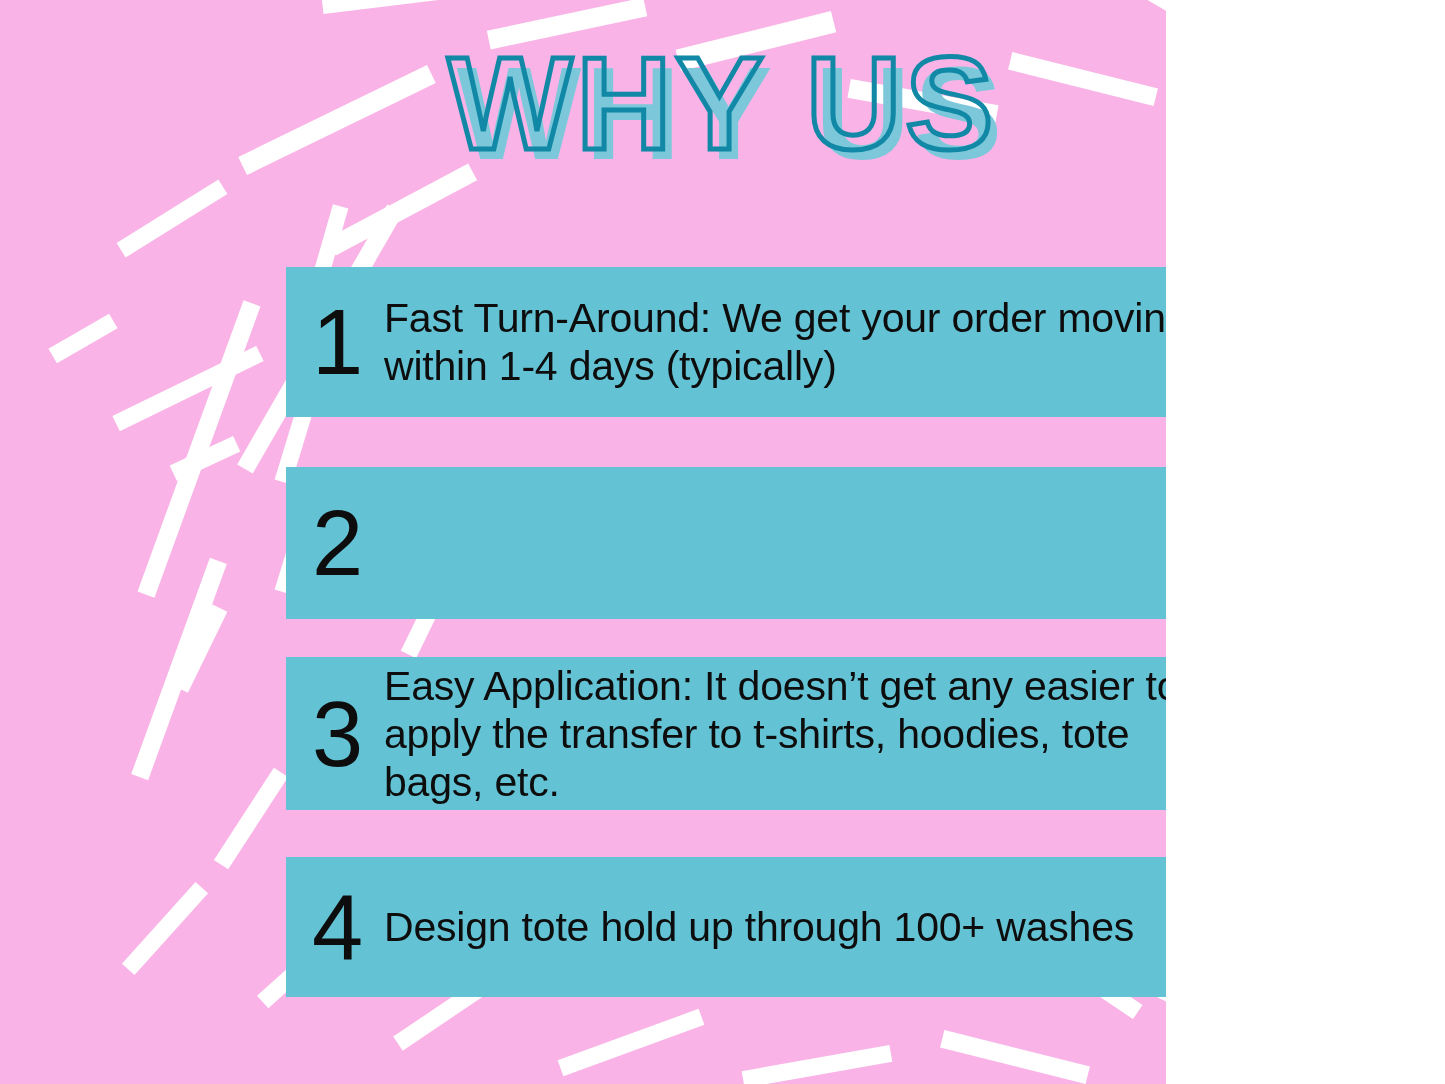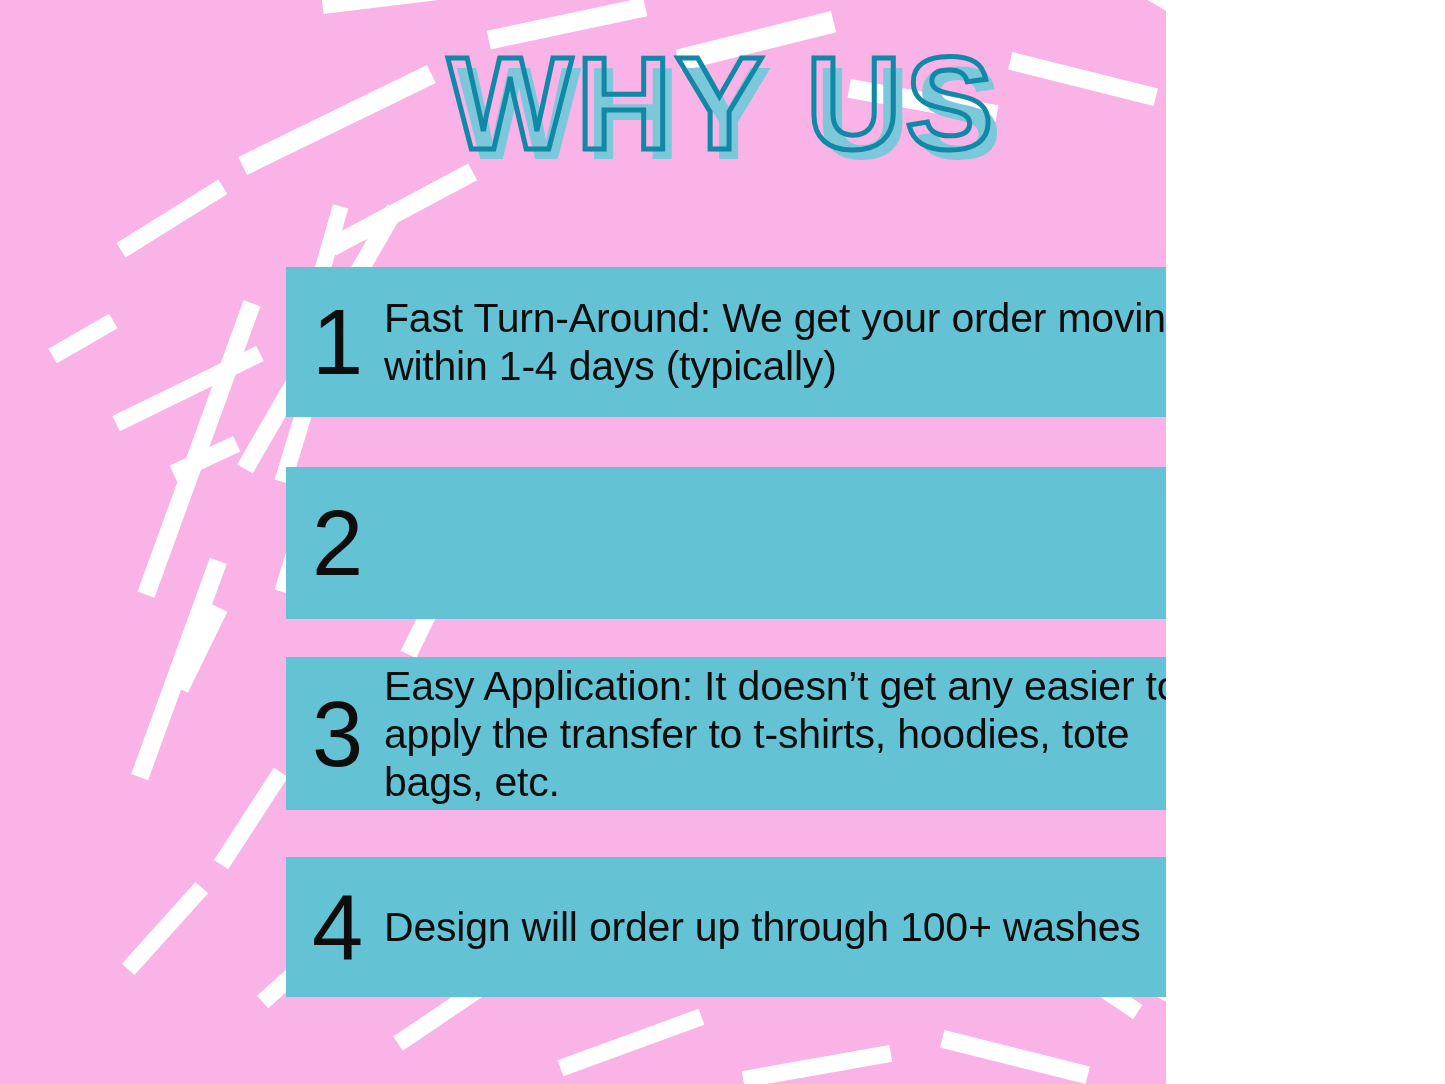--- a/index.html
+++ b/index.html
@@ -165,16 +165,16 @@
     <div class="bar-num" style="color: rgb(13, 13, 13);">2</div>
   </div>
 
   <div class="bar" id="bar-3" style="background: rgb(99, 195, 213);">
     <div class="bar-num" style="color: rgb(13, 13, 13);">3</div>
     <div class="bar-text" style="color: rgb(13, 13, 13);">Easy Application: It doesn’t get any easier to apply the transfer to t-shirts, hoodies, tote bags, etc.</div>
   </div>
 
   <div class="bar" id="bar-4" style="background: rgb(99, 195, 213);">
     <div class="bar-num" style="color: rgb(13, 13, 13);">4</div>
-    <div class="bar-text" style="color: rgb(13, 13, 13);">Design will order up through 100+ washes</div>
+    <div class="bar-text" style="color: rgb(13, 13, 13);">Design tote hold up through 100+ washes</div>
   </div>
 
 </div>
 
 </body></html>

